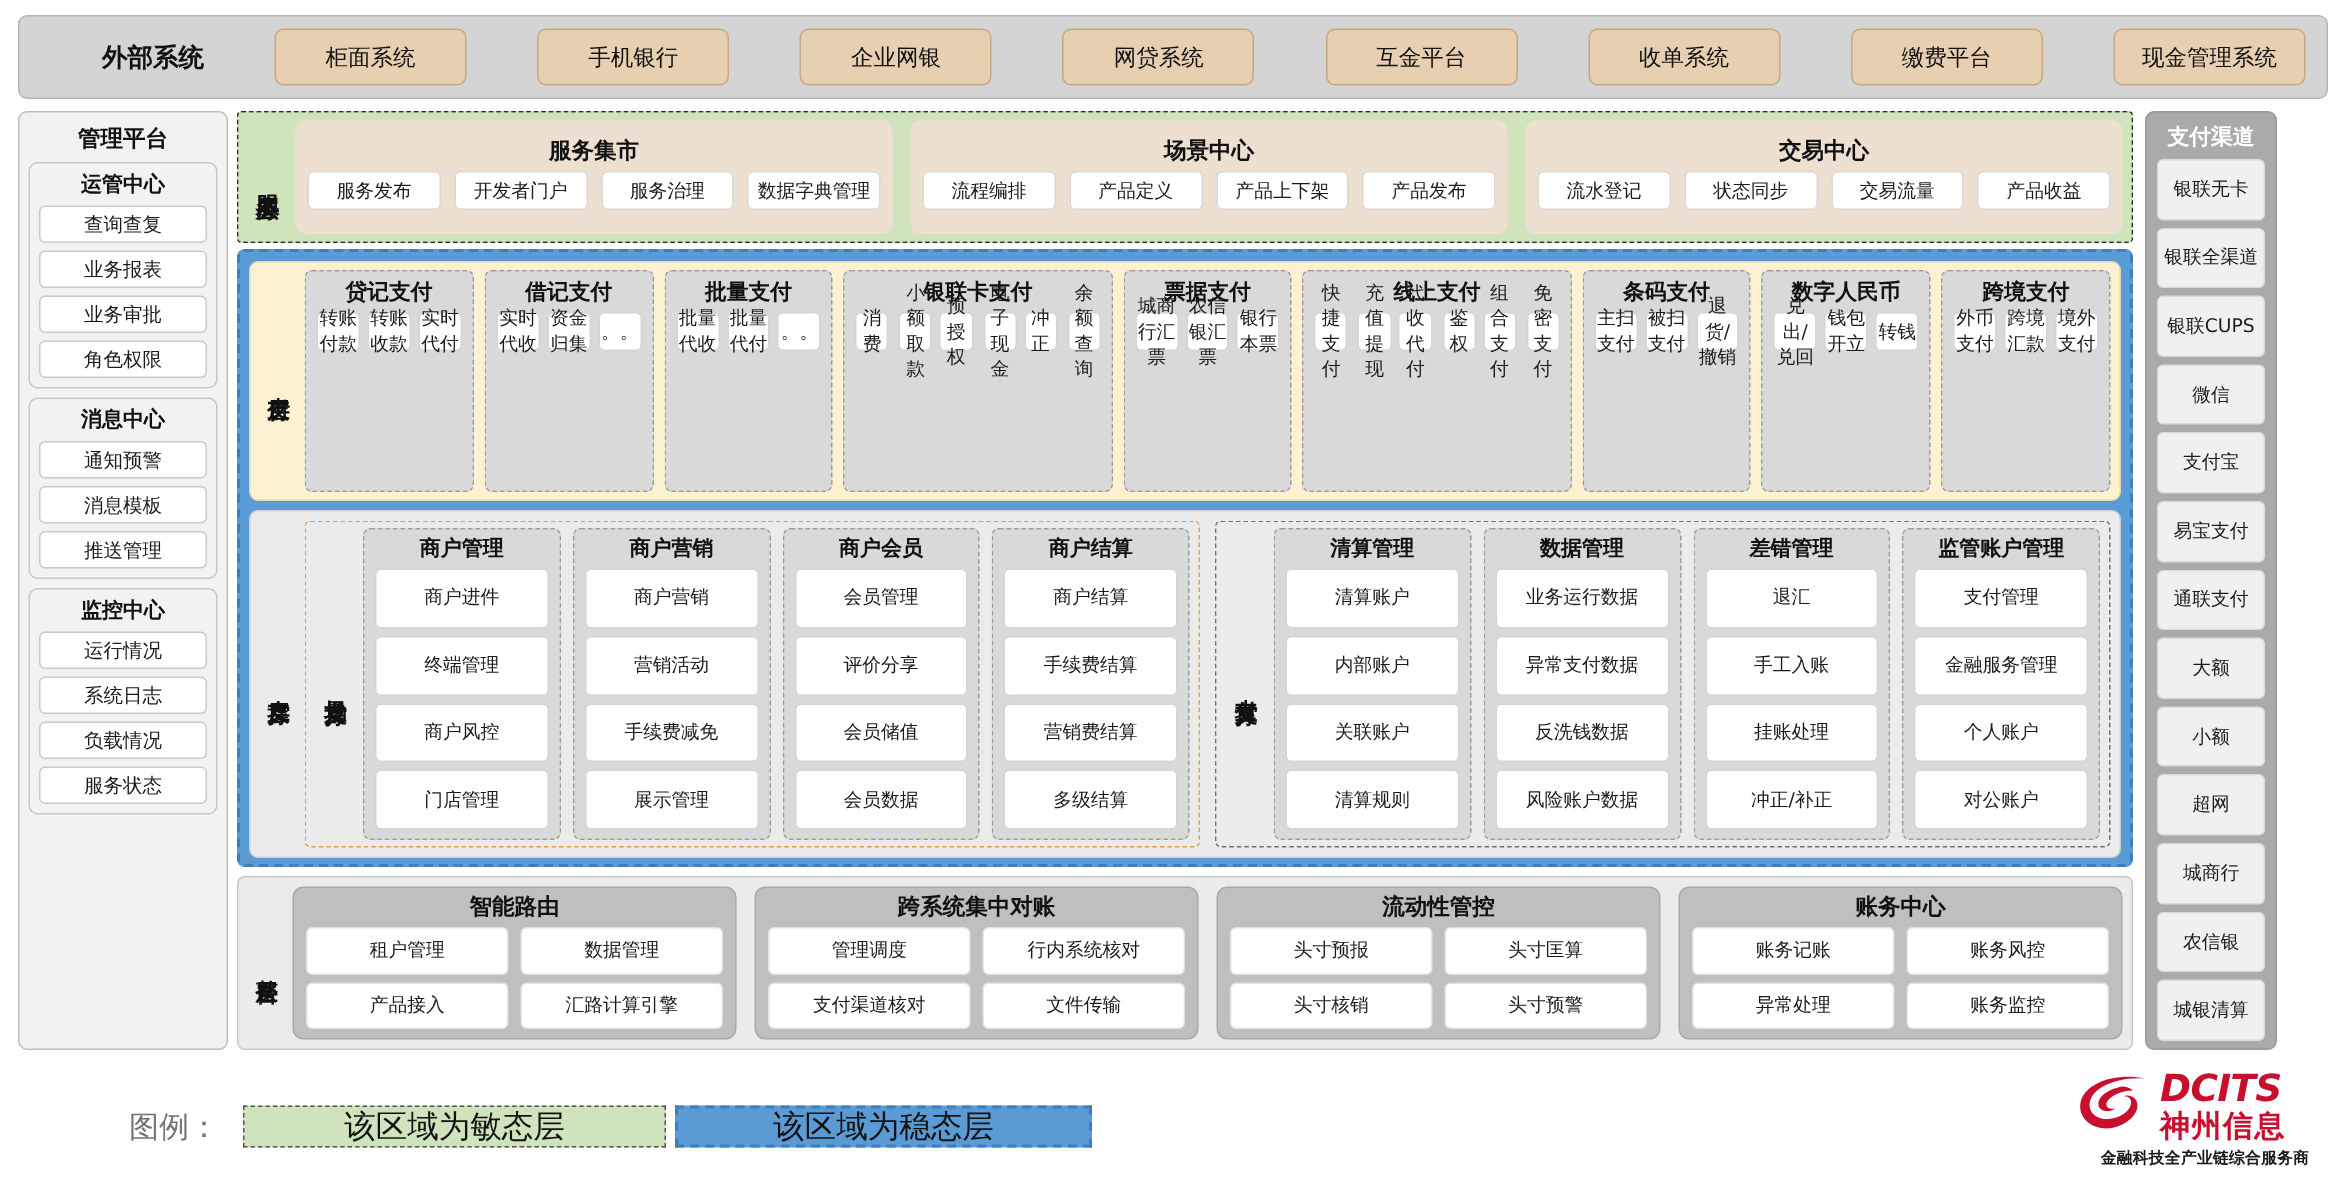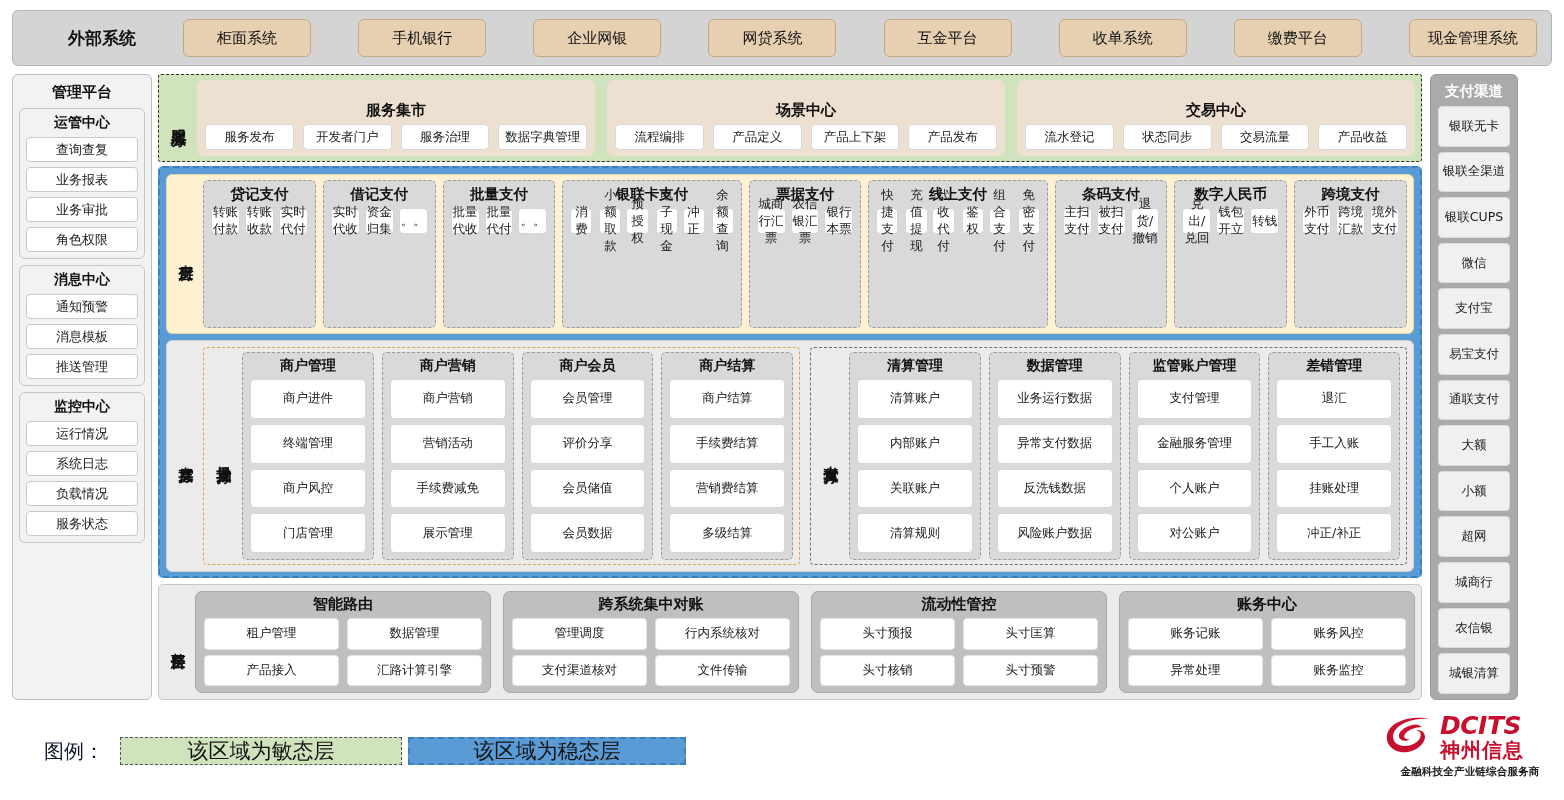--- a/index.html
+++ b/index.html
@@ -65,21 +65,21 @@
     position:absolute;left:158px;top:74px;width:1264px;height:88px;
     background:#cfe3bd;border:1px dashed #2b2b2b;border-radius:3px;
     box-sizing:border-box;padding:5px 6px;display:flex;align-items:stretch;gap:6px;
   }
   #service-layer .slabel{
     flex:0 0 26px;display:flex;align-items:center;justify-content:center;font-size:16px;color:#111;
   }
   #service-layer .sgroups{display:flex;flex:1;gap:12px;}
   .svc-group{
     flex:1;background:#eee0d0;border-radius:7px;box-sizing:border-box;
-    padding:20px 8px 6px;display:flex;flex-direction:column;
+    padding:10px 8px 6px;display:flex;flex-direction:column;
   }
   .svc-group .sg-title{font-size:15px;font-weight:bold;text-align:center;color:#111;margin:1px 0 4px;}
   .svc-group .sg-items{display:flex;gap:9px;justify-content:flex-start;flex:1;}
   .svc-group .chip{flex:1;height:26px;font-size:12.5px;border-color:#d8d8d8;}
 
   
   #stable-box{
     position:absolute;left:158px;top:166px;width:1264px;height:412px;
     background:#5b9bd5;border:2px dashed #3d7fbd;border-radius:5px;
     box-sizing:border-box;padding:6px;
@@ -147,21 +147,21 @@
     position:absolute;left:1430px;top:74px;width:88px;height:626px;
     background:#aaaaaa;border:1px solid #9a9a9a;border-radius:6px;
     box-sizing:border-box;padding:5px 7px;display:flex;flex-direction:column;
   }
   #channels .ch-title{font-size:14.5px;font-weight:bold;text-align:center;color:#ffffff;margin:2px 0 5px;}
   #channels .ch-list{display:flex;flex-direction:column;gap:5px;flex:1;}
   #channels .chip{flex:1;font-size:12.5px;background:#f0f0f0;border-color:#dcdcdc;}
 
   
   #legend{position:absolute;left:12px;top:712px;width:760px;height:78px;display:flex;align-items:center;}
-  #legend .lg-label{font-size:20px;color:#0f172a;margin-left:32px;margin-right:16px;}
+  #legend .lg-label{font-size:20px;color:#737373;margin-left:74px;margin-right:16px;}
   .lg-box{
     height:28px;width:282px;display:flex;align-items:center;justify-content:center;
     font-size:21px;color:#111;box-sizing:border-box;
   }
   .lg-agile{background:#cfe3bd;border:1px dashed #555;}
   .lg-stable{background:#5b9bd5;border:2px dashed #3d7fbd;margin-left:6px;width:278px;}
 
   
   #logo{position:absolute;left:1382px;top:712px;width:176px;height:80px;}
   #logo .logo-row{display:flex;align-items:center;gap:4px;height:48px;}
@@ -446,35 +446,35 @@
             <div class="sup-col">
               <div class="sc-title">数据管理</div>
               <div class="sc-items">
                 <div class="chip">业务运行数据</div>
                 <div class="chip">异常支付数据</div>
                 <div class="chip">反洗钱数据</div>
                 <div class="chip">风险账户数据</div>
               </div>
             </div>
             <div class="sup-col">
+              <div class="sc-title">差错管理</div>
+              <div class="sc-items">
+                <div class="chip">退汇</div>
+                <div class="chip">手工入账</div>
+                <div class="chip">挂账处理</div>
+                <div class="chip">冲正/补正</div>
+              </div>
+            </div>
+            <div class="sup-col">
               <div class="sc-title">监管账户管理</div>
               <div class="sc-items">
                 <div class="chip">支付管理</div>
                 <div class="chip">金融服务管理</div>
                 <div class="chip">个人账户</div>
                 <div class="chip">对公账户</div>
-              </div>
-            </div>
-            <div class="sup-col">
-              <div class="sc-title">差错管理</div>
-              <div class="sc-items">
-                <div class="chip">退汇</div>
-                <div class="chip">手工入账</div>
-                <div class="chip">挂账处理</div>
-                <div class="chip">冲正/补正</div>
               </div>
             </div>
           </div>
         </div>
       </div>
   </div>
 
 </div>
 
 <div id="int-layer">

